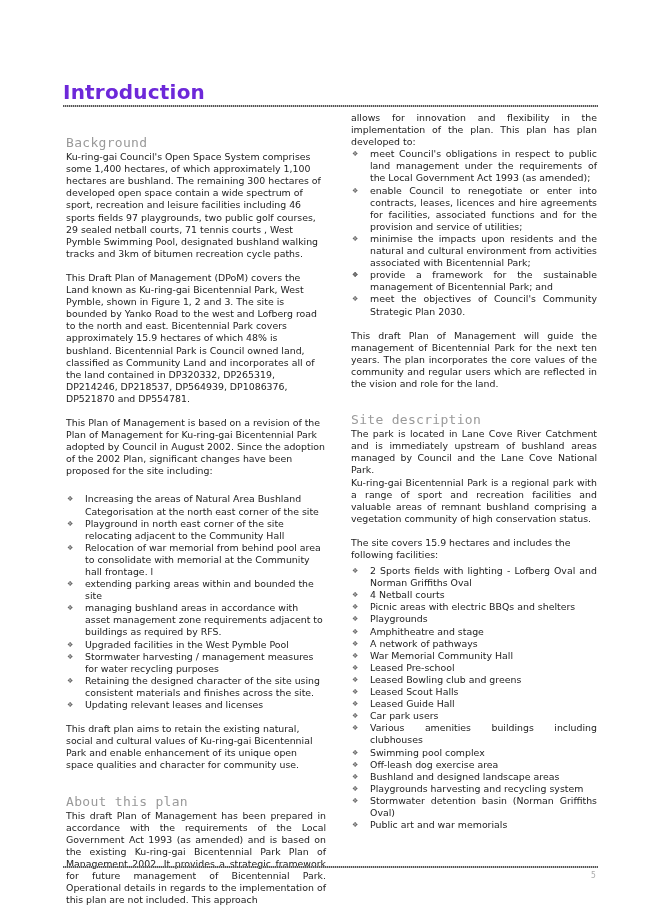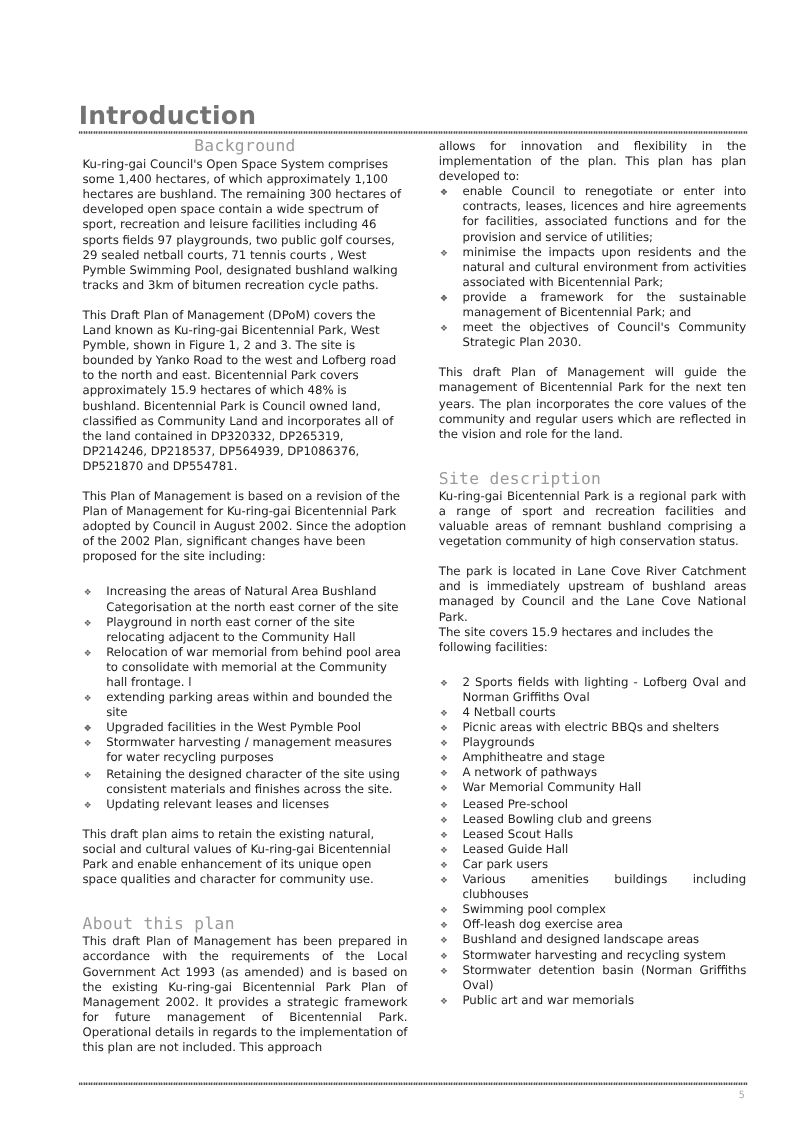--- a/index.html
+++ b/index.html
@@ -5,40 +5,40 @@
   html, body { margin: 0; padding: 0; background: #ffffff; }
   body {
     width: 649px; height: 918px; position: relative; overflow: hidden;
     font-family: "DejaVu Sans", "Liberation Sans", sans-serif;
     color: #222222;
   }
   .page-title {
     position: absolute; left: 63px; top: 80px;
     font-family: "DejaVu Sans", sans-serif;
     font-weight: bold; font-size: 20px; letter-spacing: 0.2px;
-    color: #737373; margin: 0;
+    color: #6d28d9; margin: 0;
   }
   .rule {
     position: absolute; left: 63px; width: 535px; height: 2px;
     background-image: repeating-linear-gradient(90deg, #555 0 1px, #bbb 1px 2px);
   }
   .rule.top { top: 105px; }
   .rule.bottom { top: 866px; }
   .col {
     position: absolute; top: 112px;
     font-size: 9.4px; line-height: 12.1px;
   }
   .col.left { left: 66px; width: 260px; }
   .col.right { left: 351px; width: 246px; }
   .section-heading {
     font-family: "DejaVu Sans Mono", monospace;
     font-size: 13px; color: #9a9a9a; margin: 0 0 2px 0;
     letter-spacing: 0.3px; font-weight: normal;
   }
-  .left .section-heading.first { margin-top: 0; text-align: center; }
+  .left .section-heading.first { margin-top: 25px; }
   p { margin: 0 0 12px 0; }
   p.justify { text-align: justify; }
   ul.bullets {
     list-style: none; margin: 0 0 12px 0; padding: 0;
   }
   ul.bullets li {
     position: relative; padding-left: 19px;
   }
   ul.bullets li .bullet {
     position: absolute; left: 1px; top: 0; font-size: 7px; color: #666;
@@ -61,65 +61,65 @@
 <div class="col left">
   <h2 class="section-heading first">Background</h2>
   <p>Ku-ring-gai Council's Open Space System comprises some 1,400 hectares, of which approximately 1,100 hectares are bushland.  The remaining 300 hectares of developed open space contain a wide spectrum of sport, recreation and leisure facilities including 46 sports fields 97 playgrounds,  two public golf courses, 29 sealed netball courts, 71 tennis courts , West Pymble Swimming Pool, designated bushland walking tracks and 3km of bitumen recreation cycle paths.</p>
   <p>This Draft Plan of Management (DPoM) covers the Land known as Ku-ring-gai Bicentennial Park, West Pymble, shown in Figure 1, 2 and 3.  The site is bounded by Yanko Road to the west and Lofberg road to the north and east. Bicentennial Park covers approximately 15.9 hectares of which 48% is bushland. Bicentennial Park is Council owned land, classified as Community Land and incorporates all of the land contained in DP320332, DP265319, DP214246, DP218537, DP564939, DP1086376, DP521870 and DP554781.</p>
   <p style="margin-bottom:16px">This Plan of Management is based on a revision of the Plan of Management for Ku-ring-gai Bicentennial Park adopted by Council in August 2002. Since the adoption of the 2002 Plan, significant changes have been proposed for the site including:</p>
   <ul class="bullets">
     <li><span class="bullet">❖</span><span>Increasing the areas of Natural Area Bushland Categorisation at the north east corner of the site</span></li>
     <li><span class="bullet">❖</span><span>Playground in north east corner of the site relocating adjacent to the Community Hall</span></li>
     <li><span class="bullet">❖</span><span>Relocation of war memorial from behind pool area to consolidate with memorial at the Community hall frontage. l</span></li>
     <li><span class="bullet">❖</span><span>extending parking areas within and bounded the site</span></li>
-    <li><span class="bullet">❖</span></li>
+    <li><span class="bullet">❖</span><span>managing bushland areas in accordance with asset management zone requirements adjacent to buildings as required by RFS.</span></li>
     <li><span class="bullet">❖</span><span>Upgraded facilities in the West Pymble Pool</span></li>
     <li><span class="bullet">❖</span><span>Stormwater harvesting / management measures for water recycling purposes</span></li>
     <li><span class="bullet">❖</span><span>Retaining the designed character of the site using consistent materials and finishes across the site.</span></li>
     <li><span class="bullet">❖</span><span>Updating relevant leases and licenses</span></li>
   </ul>
   <p>This draft plan aims to retain the existing natural, social and cultural values of Ku-ring-gai Bicentennial Park and enable enhancement of its unique open space qualities and character for community use.</p>
   <div class="gap-big"></div>
   <h2 class="section-heading">About this plan</h2>
   <p class="justify">This draft Plan of Management has been prepared in accordance with the requirements of the Local Government Act 1993 (as amended) and is based on the existing Ku-ring-gai Bicentennial Park Plan of Management 2002. It provides a strategic framework for future management of Bicentennial Park. Operational details in regards to the implementation of this plan are not included. This approach</p>
 </div>
 
 <div class="col right">
   <p class="justify" style="margin-bottom:0">allows for innovation and flexibility in the implementation of the plan.  This plan has plan developed to:</p>
   <ul class="bullets justify">
-    <li><span class="bullet">❖</span></li>
+    <li><span class="bullet">❖</span><span>meet Council's obligations in respect to public land management under the requirements of the Local Government Act 1993 (as amended);</span></li>
     <li><span class="bullet">❖</span><span>enable Council to renegotiate or enter into contracts, leases, licences and hire agreements for facilities, associated functions and for the provision and service of utilities;</span></li>
     <li><span class="bullet">❖</span><span>minimise the impacts upon residents and the natural and cultural environment from activities associated with Bicentennial Park;</span></li>
     <li><span class="bullet">❖</span></li>
     <li><span class="bullet">❖</span><span>provide a framework for the sustainable management of Bicentennial Park; and</span></li>
     <li><span class="bullet">❖</span><span>meet the objectives of Council's Community Strategic Plan 2030.</span></li>
   </ul>
   <p class="justify">This draft Plan of Management will guide the management of Bicentennial Park for the next ten years. The plan incorporates the core values of the community and regular users which are reflected in the vision and role for the land.</p>
   <div class="gap-big"></div>
   <h2 class="section-heading">Site description</h2>
+  <p class="justify" style="margin-bottom:0">The park is located in Lane Cove River Catchment and is immediately upstream of bushland areas managed by Council and the Lane Cove National Park.</p>
   <p class="justify">Ku-ring-gai Bicentennial Park is a regional park with a range of sport and recreation facilities and valuable areas of remnant bushland comprising a vegetation community of high conservation status.</p>
-  <p class="justify" style="margin-bottom:0">The park is located in Lane Cove River Catchment and is immediately upstream of bushland areas managed by Council and the Lane Cove National Park.</p>
-  <p style="margin-bottom:16px">The site covers 15.9 hectares and includes the following facilities:</p>
+  <p style="margin-bottom:4px">The site covers 15.9 hectares and includes the following facilities:</p>
   <ul class="bullets justify nogap">
     <li><span class="bullet">❖</span><span>2 Sports fields with lighting - Lofberg Oval and Norman Griffiths Oval</span></li>
     <li><span class="bullet">❖</span><span>4 Netball courts</span></li>
     <li><span class="bullet">❖</span><span>Picnic areas with electric BBQs and shelters</span></li>
     <li><span class="bullet">❖</span><span>Playgrounds</span></li>
     <li><span class="bullet">❖</span><span>Amphitheatre and stage</span></li>
     <li><span class="bullet">❖</span><span>A network of pathways</span></li>
     <li><span class="bullet">❖</span><span>War Memorial Community Hall</span></li>
     <li><span class="bullet">❖</span><span>Leased Pre-school</span></li>
     <li><span class="bullet">❖</span><span>Leased Bowling club and greens</span></li>
     <li><span class="bullet">❖</span><span>Leased Scout Halls</span></li>
     <li><span class="bullet">❖</span><span>Leased Guide Hall</span></li>
     <li><span class="bullet">❖</span><span>Car park users</span></li>
     <li><span class="bullet">❖</span><span>Various amenities buildings including clubhouses</span></li>
     <li><span class="bullet">❖</span><span>Swimming pool complex</span></li>
     <li><span class="bullet">❖</span><span>Off-leash dog exercise area</span></li>
     <li><span class="bullet">❖</span><span>Bushland and designed landscape areas</span></li>
-    <li><span class="bullet">❖</span><span>Stormwater harvesting and recycling system</span></li>
+    <li><span class="bullet">❖</span><span>Playgrounds harvesting and recycling system</span></li>
     <li><span class="bullet">❖</span><span>Stormwater detention basin (Norman Griffiths Oval)</span></li>
     <li><span class="bullet">❖</span><span>Public art and war memorials</span></li>
   </ul>
 </div>
 
 <div class="rule bottom"></div>
 <div class="page-number">5</div>
 
 </body></html>

